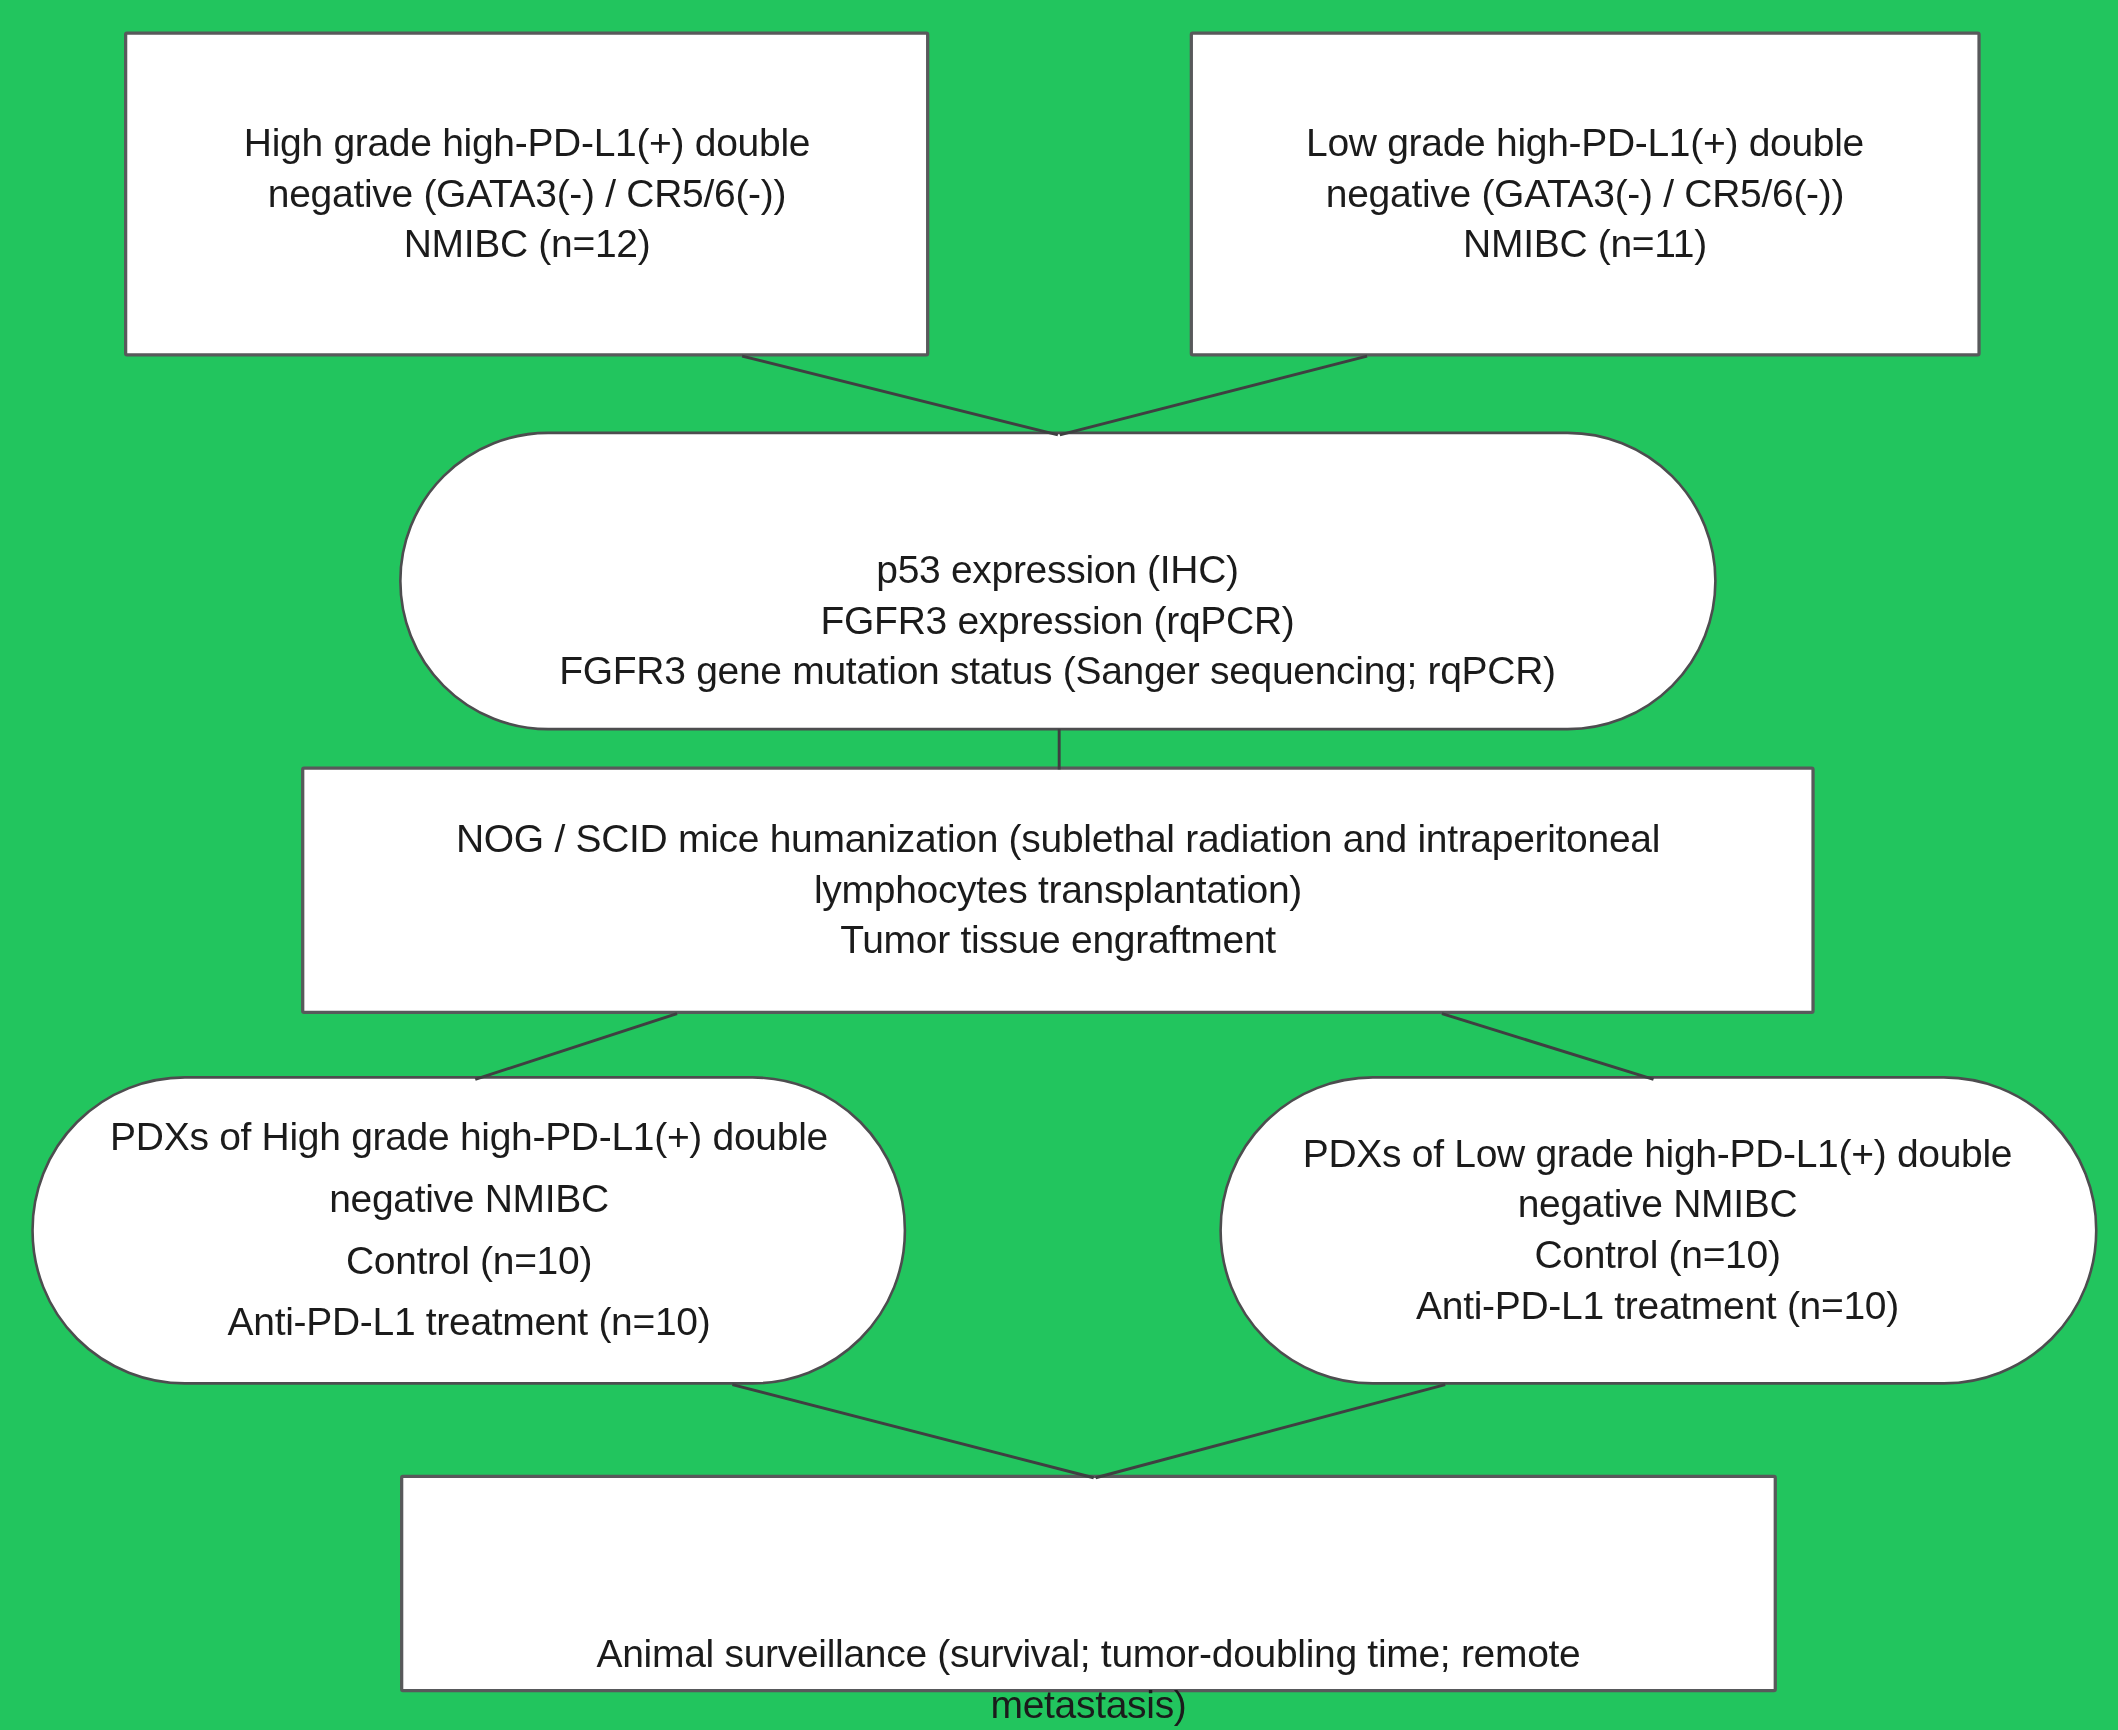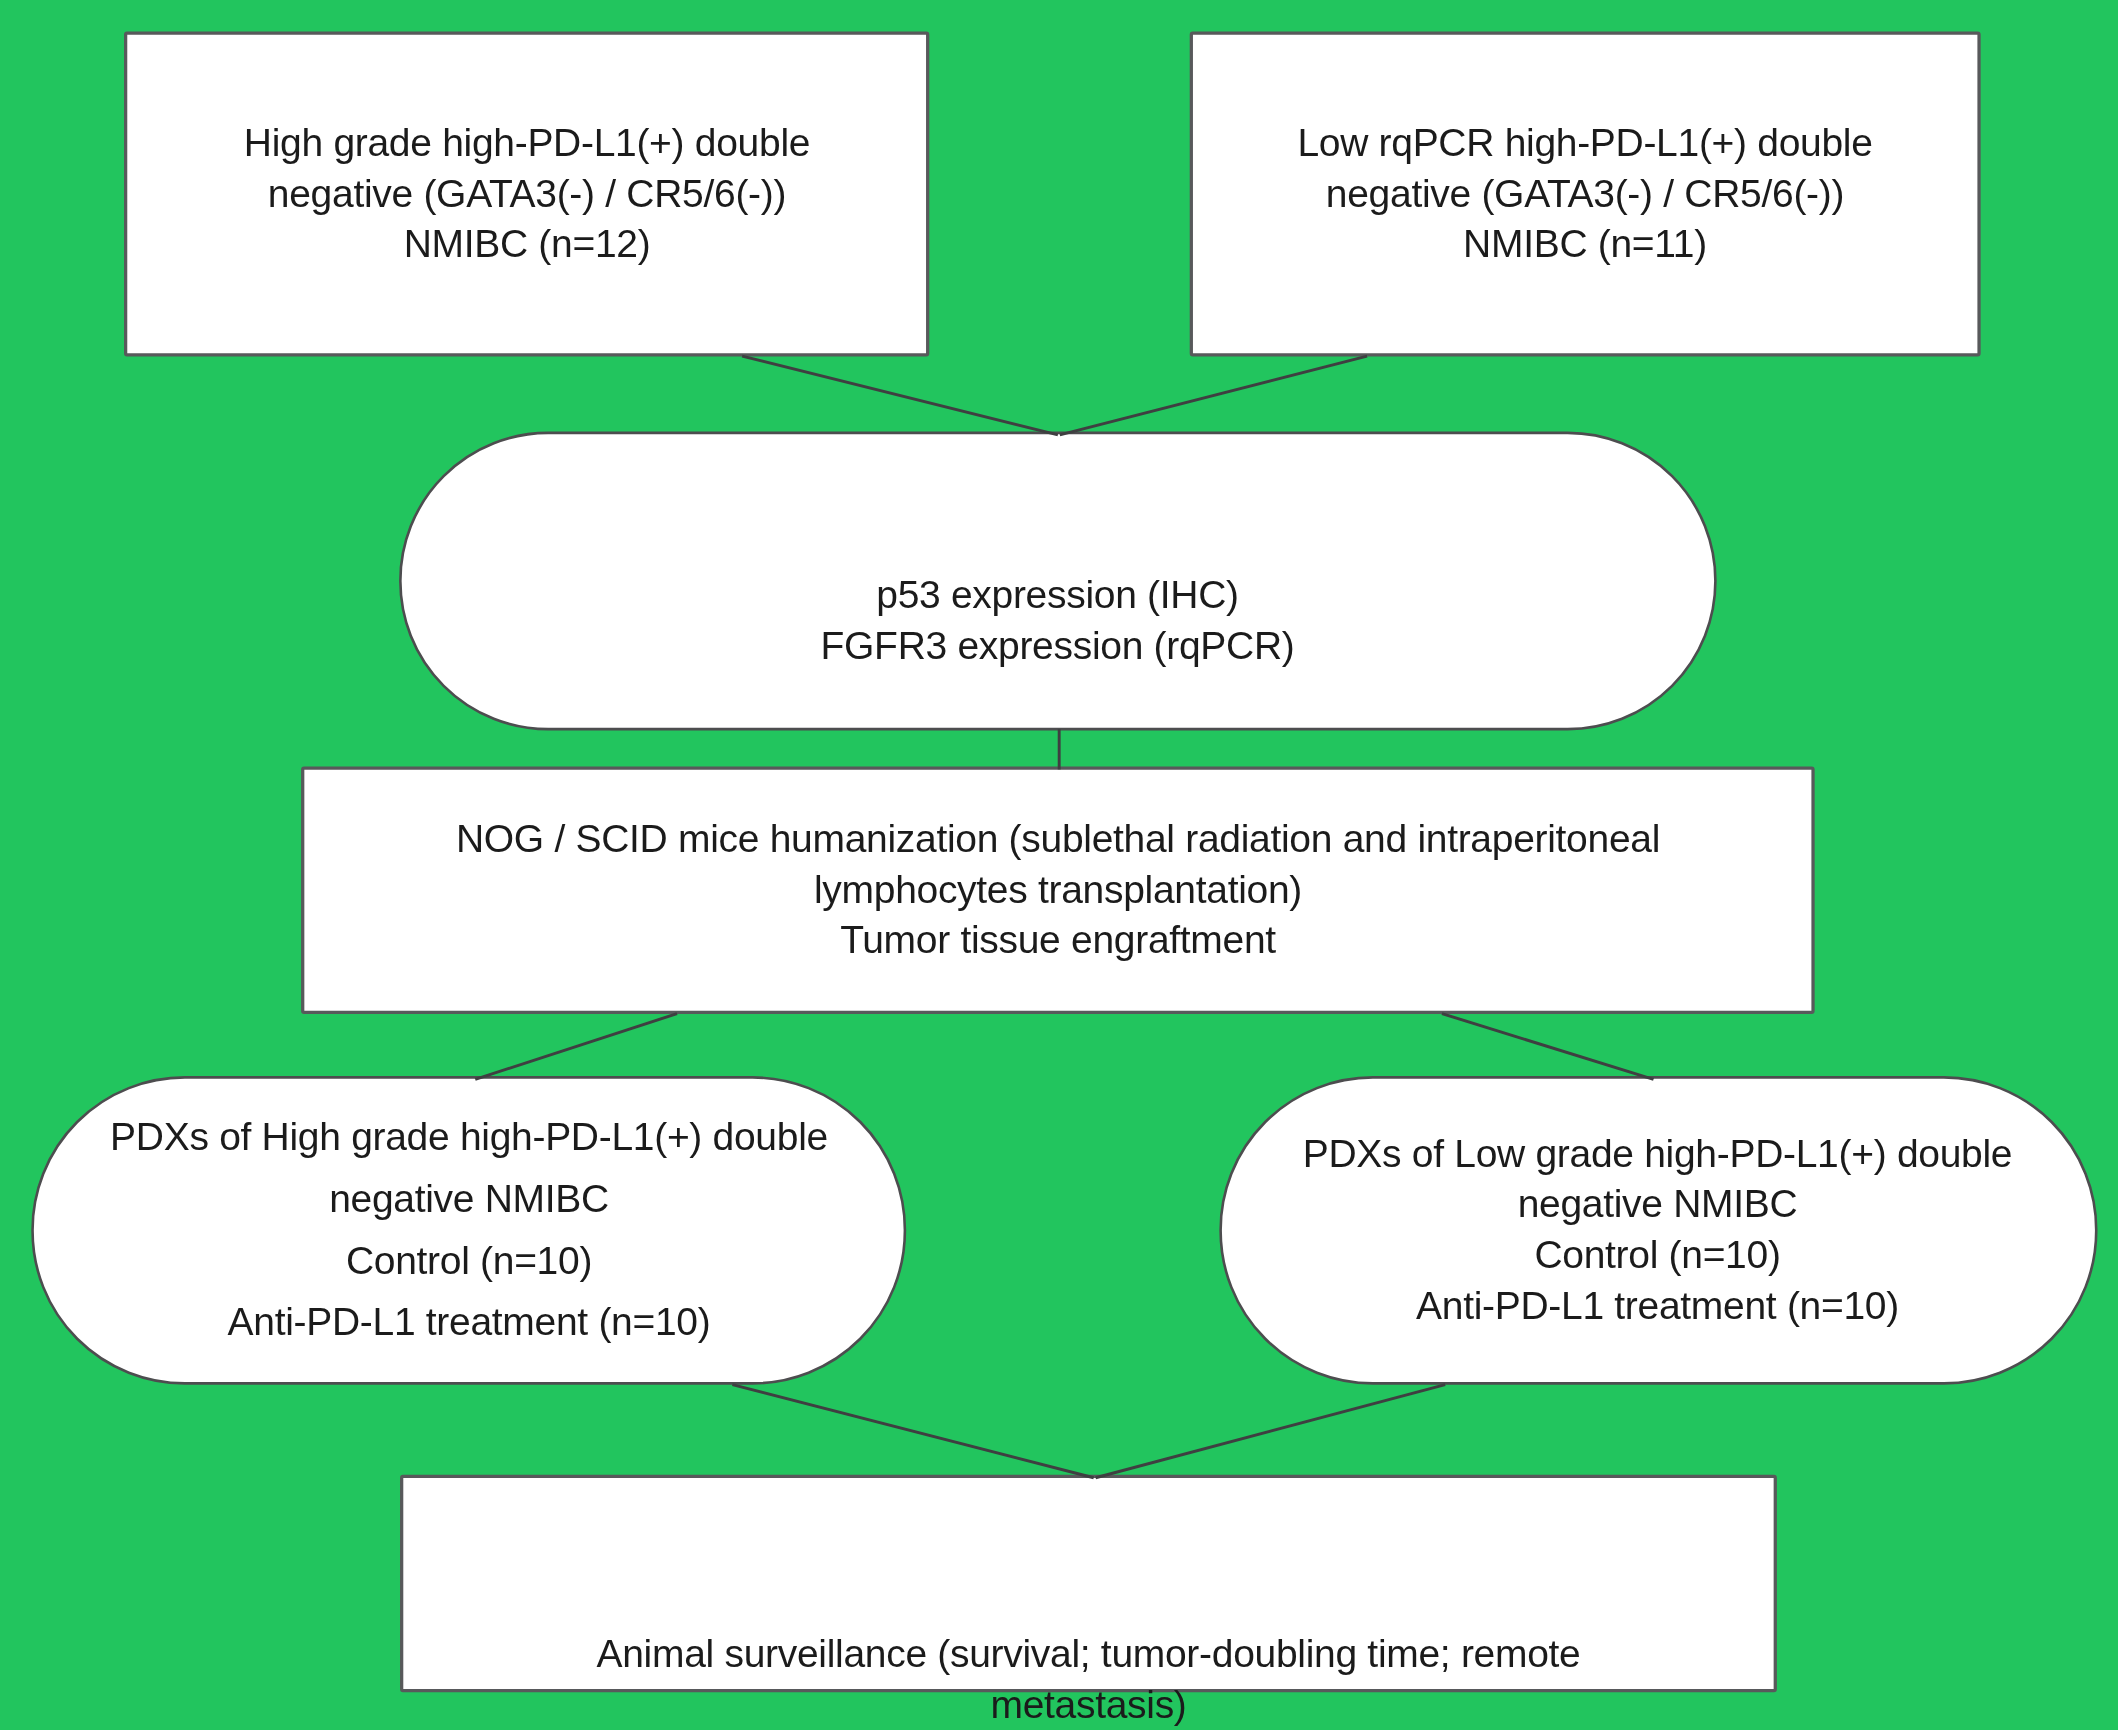--- a/index.html
+++ b/index.html
@@ -102,28 +102,29 @@
 
   </svg>
 
   <div class="node-text" id="node-hg-nmibc">
     <span class="line">High grade high-PD-L1(+) double</span>
     <span class="line">negative (GATA3(-) / CR5/6(-))</span>
     <span class="line">NMIBC (n=12)</span>
   </div>
 
   <div class="node-text" id="node-lg-nmibc">
-    <span class="line">Low rqPCR high-PD-L1(+) double</span>
+    <span class="line">Low grade high-PD-L1(+) double</span>
     <span class="line">negative (GATA3(-) / CR5/6(-))</span>
     <span class="line">NMIBC (n=11)</span>
   </div>
 
   <div class="node-text" id="node-molecular">
     <span class="line">p53 expression (IHC)</span>
     <span class="line">FGFR3 expression (rqPCR)</span>
+    <span class="line">FGFR3 gene mutation status (Sanger sequencing; rqPCR)</span>
   </div>
 
   <div class="node-text" id="node-humanize">
     <span class="line">NOG / SCID mice humanization (sublethal radiation and intraperitoneal</span>
     <span class="line">lymphocytes transplantation)</span>
     <span class="line">Tumor tissue engraftment</span>
   </div>
 
   <div class="node-text" id="node-pdx-high">
     <span class="line">PDXs of High grade high-PD-L1(+) double</span>

